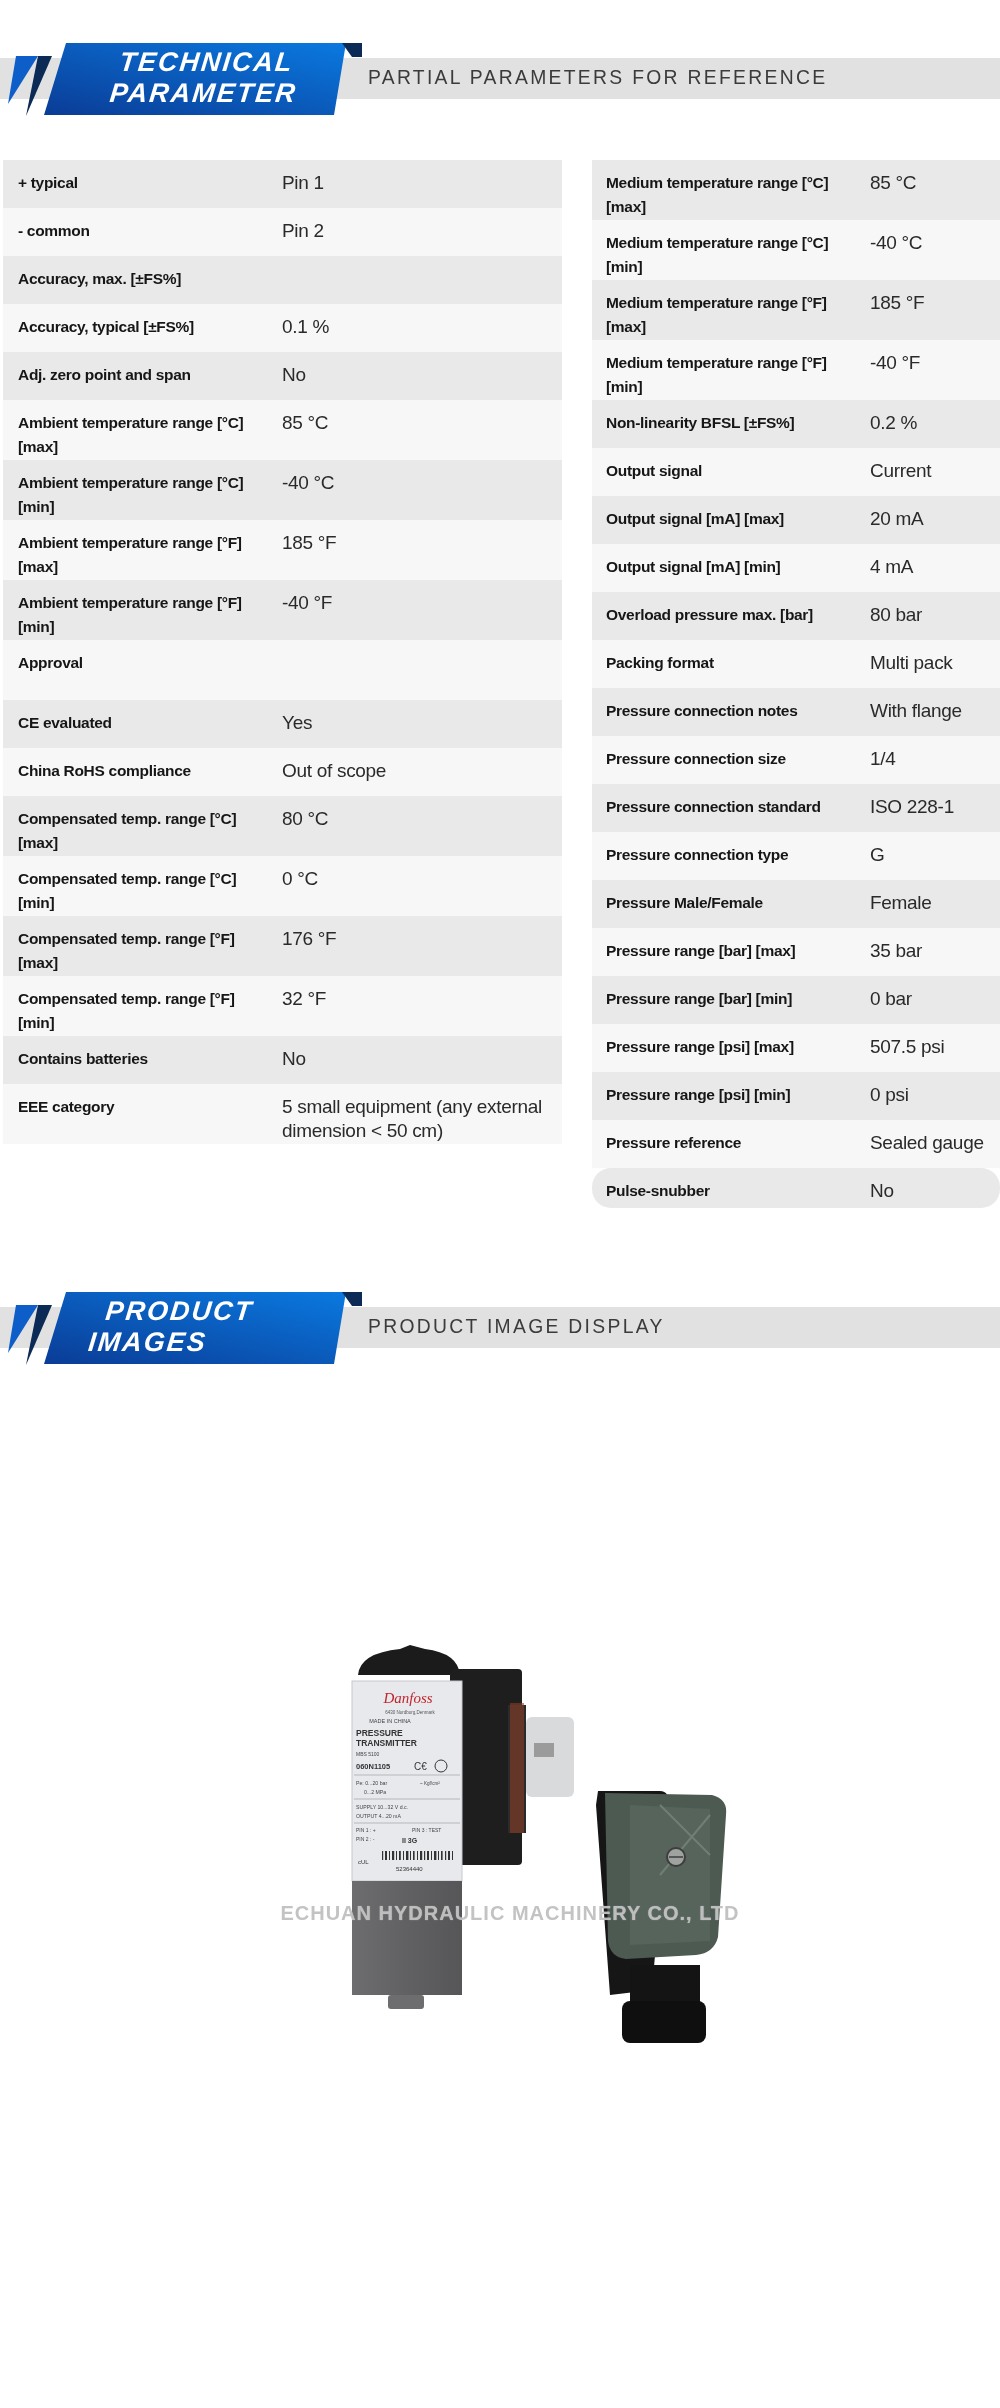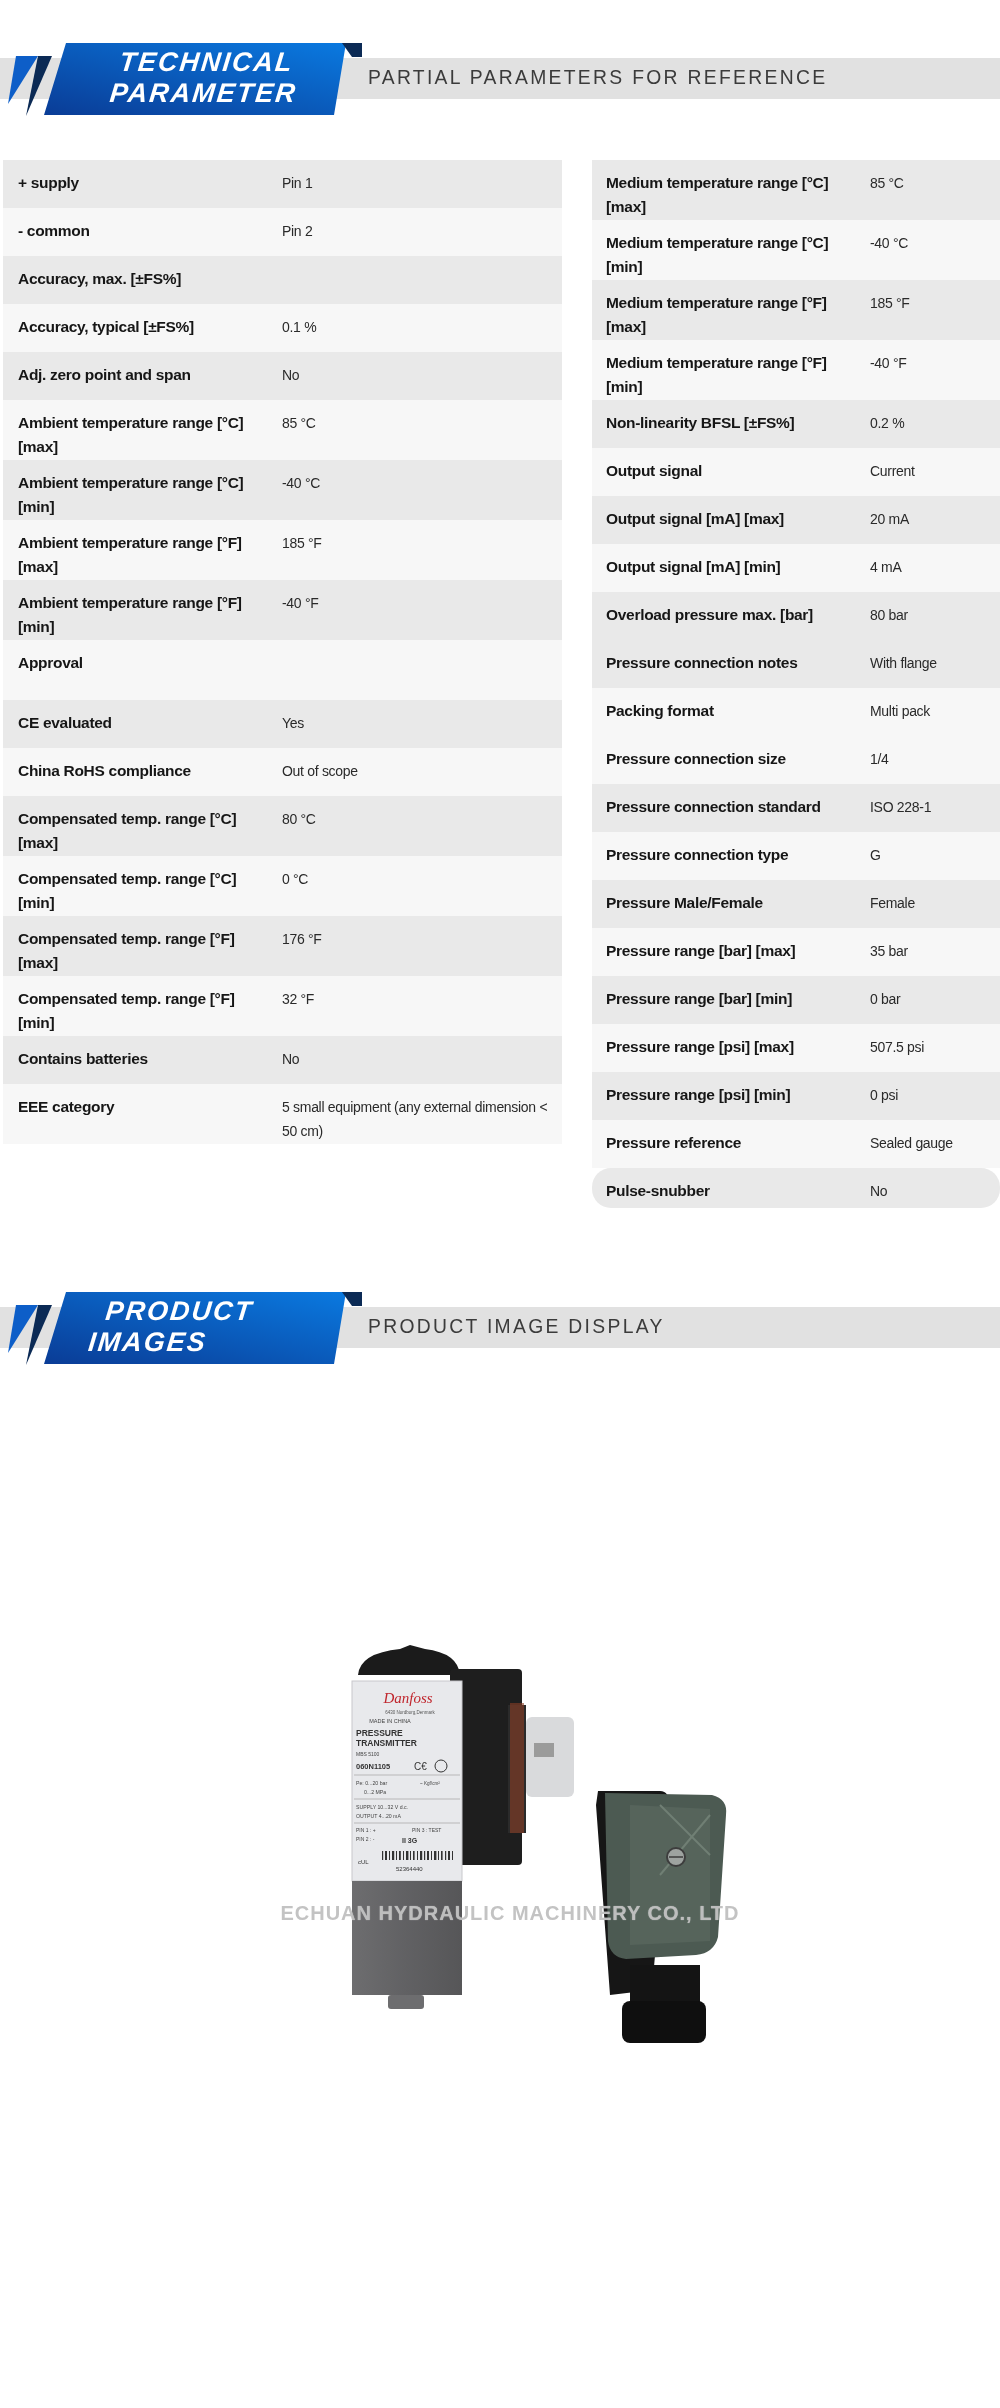--- a/index.html
+++ b/index.html
@@ -25,21 +25,21 @@
   .spec-table.right { left: 592px; width: 408px; }
   .spec-row { position: relative; width: 100%; display: flex; }
   .spec-row.odd { background: #e9e9e9; }
   .spec-row.even { background: #f7f7f7; }
   .spec-row.h1 { height: 48px; }
   .spec-row.h2 { height: 60px; }
   .spec-label {
     font-weight: bold; font-size: 15.5px; line-height: 24px; color: #161616;
     padding-top: 11px; letter-spacing: -0.3px;
   }
-  .spec-value { font-size: 14px; line-height: 24px; color: #2a2a2a; padding-top: 11px; letter-spacing: -0.3px; white-space: pre-line; }
+  .spec-value { font-size: 19px; line-height: 24px; color: #2a2a2a; padding-top: 11px; letter-spacing: -0.3px; white-space: pre-line; }
   .left .spec-label { width: 279px; padding-left: 15px; padding-right: 20px; }
   .left .spec-value { width: 280px; }
   .right .spec-label { width: 278px; padding-left: 14px; padding-right: 18px; }
   .right .spec-value { width: 130px; }
   .right .last-row { height: 40px; overflow: hidden; border-radius: 19px; }
 
   .product-image { position: absolute; left: 330px; top: 1645px; width: 420px; height: 420px; }
   .watermark {
     position: absolute; left: 275px; top: 1902px; width: 470px; text-align: center;
     font-weight: bold; font-size: 20px; letter-spacing: 1px; color: rgba(190,190,190,0.92);
@@ -67,21 +67,21 @@
   </svg>
   <div class="banner-text">
     <div>TECHNICAL</div>
     <div>PARAMETER</div>
   </div>
   <div class="subtitle">PARTIAL PARAMETERS FOR REFERENCE</div>
 </div>
 
 <div class="spec-table left">
   <div class="spec-row odd h1">
-      <div class="spec-label">+ supply</div>
+      <div class="spec-label">+ typical</div>
       <div class="spec-value">Pin 1</div>
     </div>
   <div class="spec-row even h1">
       <div class="spec-label">- common</div>
       <div class="spec-value">Pin 2</div>
     </div>
   <div class="spec-row odd h1">
       <div class="spec-label">Accuracy, max. [±FS%]</div>
     </div>
   <div class="spec-row even h1">
@@ -175,27 +175,27 @@
       <div class="spec-value">20 mA</div>
     </div>
   <div class="spec-row even h1">
       <div class="spec-label">Output signal [mA] [min]</div>
       <div class="spec-value">4 mA</div>
     </div>
   <div class="spec-row odd h1">
       <div class="spec-label">Overload pressure max. [bar]</div>
       <div class="spec-value">80 bar</div>
     </div>
+  <div class="spec-row even h1">
+      <div class="spec-label">Packing format</div>
+      <div class="spec-value">Multi pack</div>
+    </div>
   <div class="spec-row odd h1">
       <div class="spec-label">Pressure connection notes</div>
       <div class="spec-value">With flange</div>
-    </div>
-  <div class="spec-row even h1">
-      <div class="spec-label">Packing format</div>
-      <div class="spec-value">Multi pack</div>
     </div>
   <div class="spec-row even h1">
       <div class="spec-label">Pressure connection size</div>
       <div class="spec-value">1/4</div>
     </div>
   <div class="spec-row odd h1">
       <div class="spec-label">Pressure connection standard</div>
       <div class="spec-value">ISO 228-1</div>
     </div>
   <div class="spec-row even h1">

